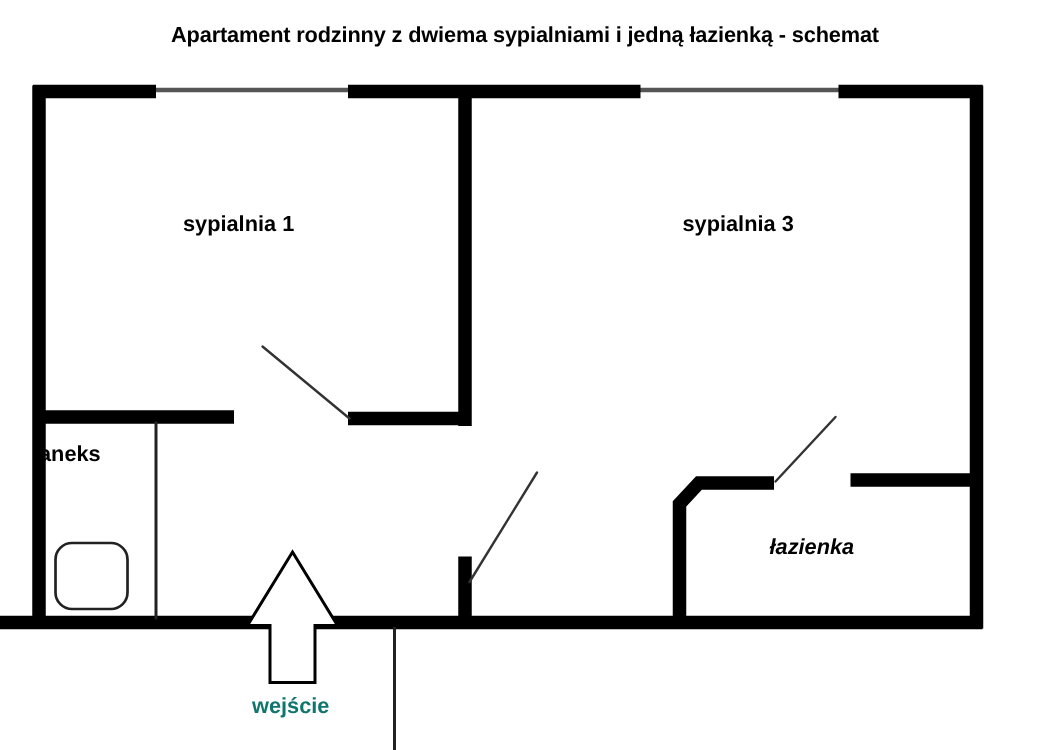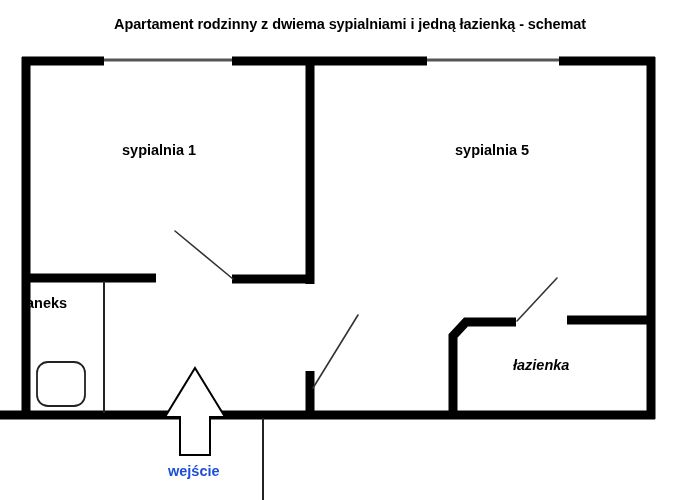--- a/index.html
+++ b/index.html
@@ -45,21 +45,21 @@
     position: absolute;
     left: 0;
     top: 0;
   }
   #entrance-label {
     position: absolute;
     left: 168px;
     top: 463px;
     font-size: 14.5px;
     font-weight: bold;
-    color: #1d4ed8;
+    color: #0f766e;
   }
   .lbl-sypialnia1 { left: 122px; top: 142px; }
   .lbl-sypialnia2 { left: 455px; top: 142px; }
   .lbl-lazienka  { left: 513px; top: 357px; font-style: italic; }
   .lbl-kuchnia   { left: 26px;  top: 292px; text-align: right; }
 </style>
 </head>
 <body>
 
 <div id="plan-root">
@@ -108,21 +108,21 @@
     </g>
 
     <g>
       <polygon points="195,368 225,417 210,417 210,455 180,455 180,417 165,417" fill="#ffffff" stroke="#000000" stroke-width="2" stroke-linejoin="miter"></polygon>
       <line x1="263" y1="418" x2="263" y2="500" stroke="#222222" stroke-width="2"></line>
     </g>
   </svg>
 
   <div class="room-label lbl-sypialnia1">sypialnia 1</div>
 
-  <div class="room-label lbl-sypialnia2">sypialnia 5</div>
+  <div class="room-label lbl-sypialnia2">sypialnia 3</div>
 
   <div class="room-label lbl-lazienka">łazienka</div>
 
   <div class="room-label two-line lbl-kuchnia">
     <div>aneks</div>
   </div>
 
   <div id="entrance-label">wejście</div>
 
 </div>

